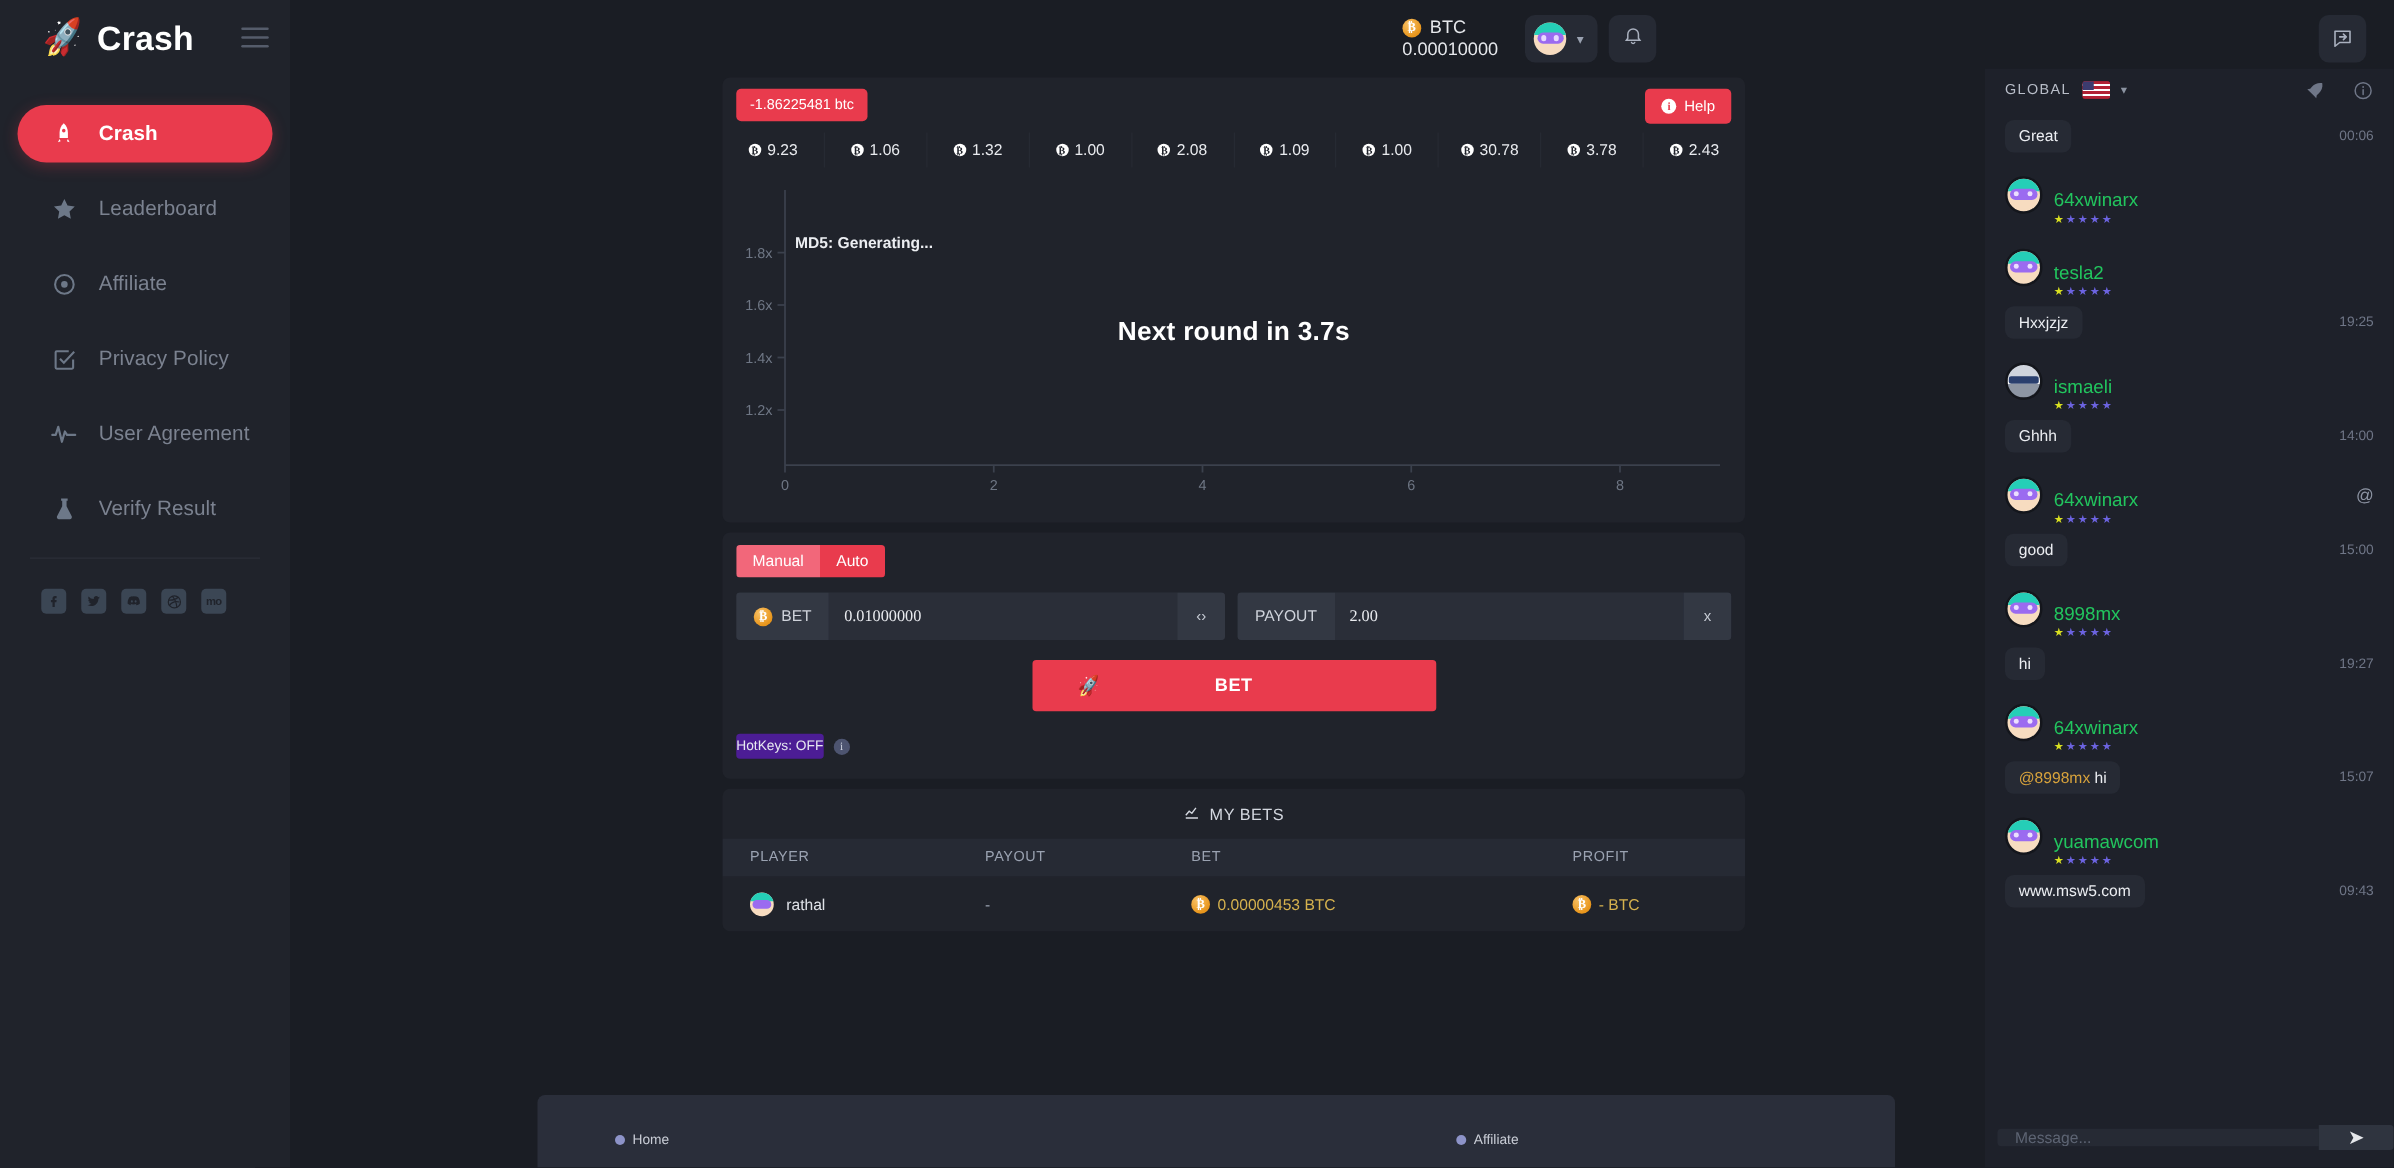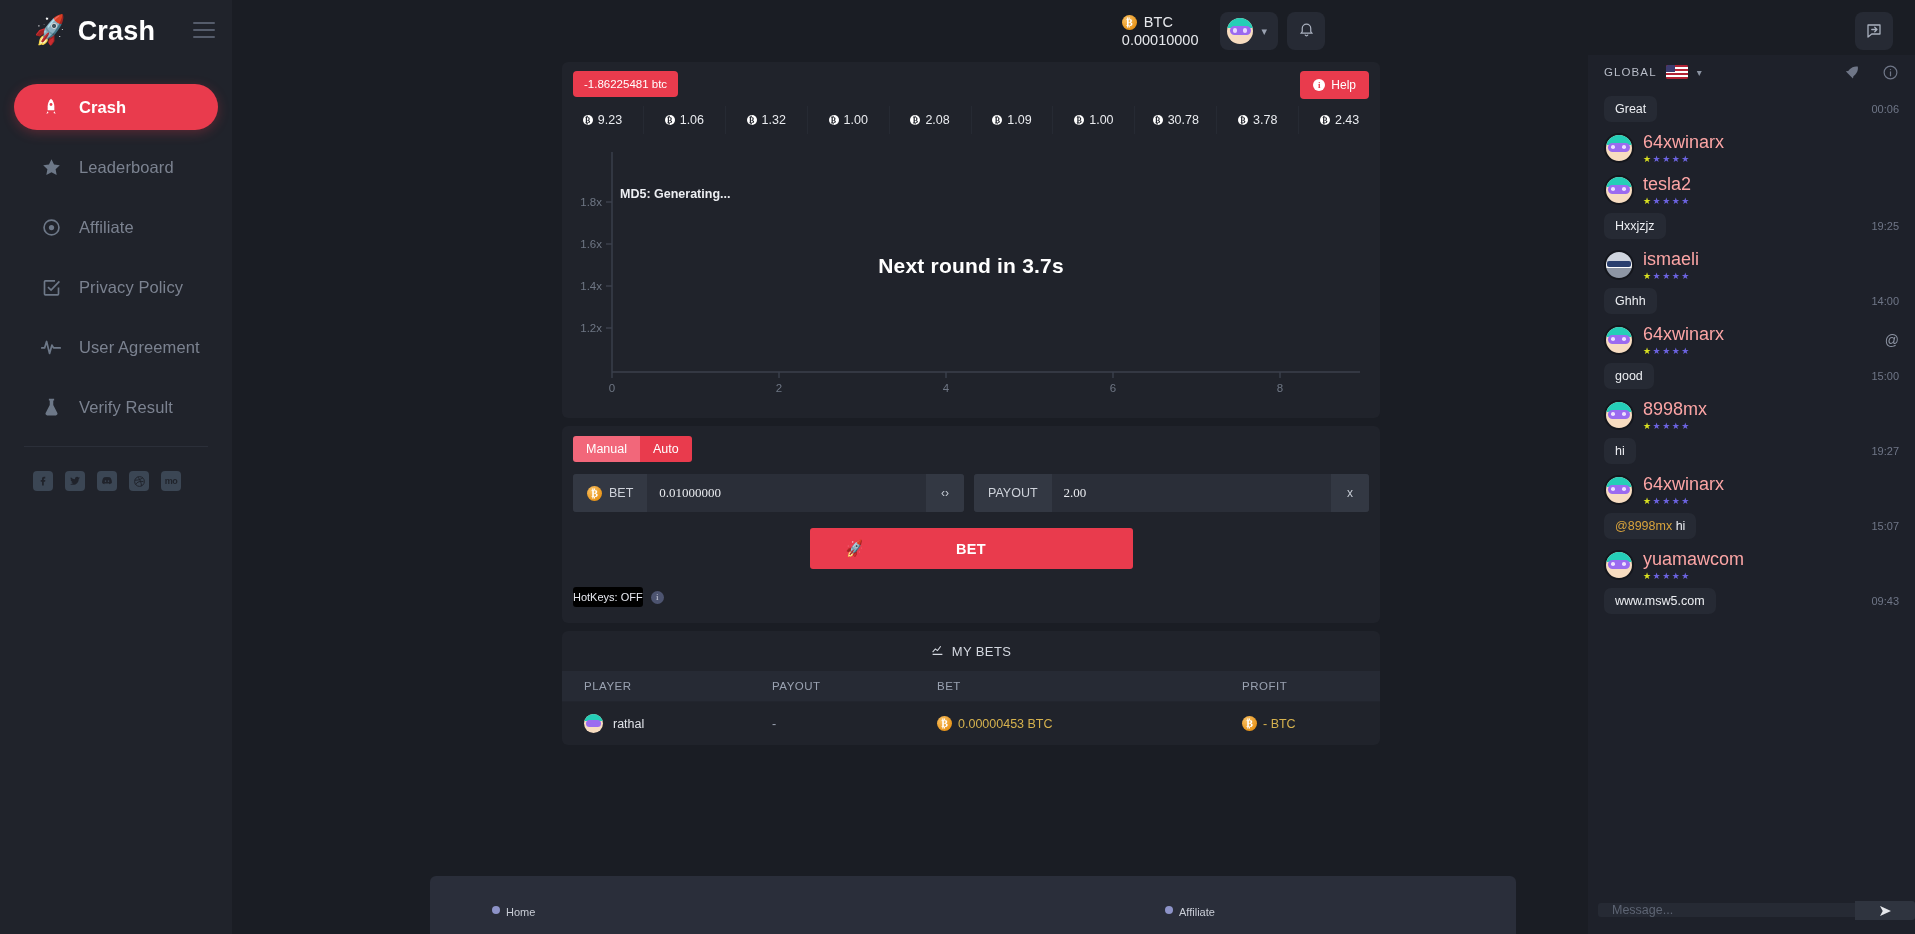--- a/index.html
+++ b/index.html
@@ -84,21 +84,21 @@
   .bell-box {
     width:38px; height:38px; background:#262a34; border-radius:8px; margin-left:9px;
     display:flex; align-items:center; justify-content:center; cursor:pointer;
   }
   .chat-toggle {
     width:38px; height:38px; background:#262a34; border-radius:8px; margin-left:auto;
     display:flex; align-items:center; justify-content:center; cursor:pointer;
   }
 
   
-  .game-wrap { position:absolute; left:330px; top:62px; width:818px; }
+  .game-wrap { position:absolute; left:346px; top:62px; width:818px; }
   .game-panel { background:#20232b; border-radius:6px; position:relative; overflow:hidden; }
   .game-head { height:44px; position:relative; }
   .loss-chip {
     position:absolute; left:11px; top:9px; background:#e93b4d; color:#fff;
     font-size:11.5px; padding:7px 11px; border-radius:4px; white-space:nowrap;
   }
   .help-chip {
     position:absolute; right:11px; top:9px; background:#e93b4d; color:#fff;
     font-size:12px; padding:7px 13px; border-radius:4px; display:flex; align-items:center; gap:6px; cursor:pointer;
   }
@@ -140,21 +140,21 @@
              color:#c6cbd4; font-size:12px; cursor:pointer; }
   .payout-field { flex: 0 0 395px; display:flex; background:#2a2e38; border-radius:3px; overflow:hidden; height:38px; }
 
   .bet-btn {
     margin: 16px auto 0 auto; width:323px; height:41px; background:#e93b4d; border-radius:3px;
     display:flex; align-items:center; justify-content:center; position:relative; cursor:pointer;
     color:#fff; font-size:14.5px; font-weight:700; letter-spacing:.4px;
   }
   .bet-btn .rk { position:absolute; left:36px; font-size:15px; transform:rotate(-8deg); }
   .hot-row { display:flex; align-items:center; gap:8px; margin-top:18px; }
-  .hotkeys { background:#000000; color:#e7e9f0; font-size:11px; padding:4px 0; border-radius:3px; cursor:pointer; }
+  .hotkeys { background:#4c1d95; color:#e7e9f0; font-size:11px; padding:4px 0; border-radius:3px; cursor:pointer; }
   .hk-info { width:13px;height:13px;border-radius:50%;background:#4d5470;color:#cfd3e0;font-size:9px;
              display:flex;align-items:center;justify-content:center; font-family:"Liberation Serif",serif;}
 
   
   .bets { background:#20232b; border-radius:6px; margin-top:8px; overflow:hidden; }
   .bet-tabs { display:flex; height:40px; }
   .bet-tab { flex:1 1 0; display:flex; align-items:center; justify-content:center; gap:8px;
              font-size:13px; color:#d4d8e0; cursor:pointer; position:relative; letter-spacing:.4px; }
   .bet-tab.active::after { content:""; position:absolute; left:0; right:0; bottom:0; height:2px; background:#b9a245; }
   .thead { display:flex; height:30px; background:#262a34; align-items:center; }
@@ -167,21 +167,21 @@
   .thead .c-player, .thead .c-payout, .thead .c-bet, .thead .c-profit { color:#9aa2b1; }
   .av-sm { width:19px;height:19px;border-radius:50%;position:relative;overflow:hidden;background:#f7dcc0;flex:0 0 19px;}
   .av-sm .hat{position:absolute;left:0;top:0;width:100%;height:38%;background:#25ceb7;border-radius:10px 10px 0 0;}
   .av-sm .mask{position:absolute;left:8%;top:32%;width:84%;height:34%;background:#9b6bf0;border-radius:5px;}
 
   
   .footer {
     position:absolute; left:198px; top:876px; width:1086px; height:58px;
     background:#2a2e3a; border-radius:6px 6px 0 0; padding: 26px 0 0 0;
   }
-  .f-item { position:absolute; display:flex; gap:6px; font-size:11px; color:#c9cdd6; }
+  .f-item { position:absolute; display:flex; align-items:center; gap:6px; font-size:11px; color:#c9cdd6; }
   .f-dot { width:8px;height:8px;border-radius:50%;background:#8d93c8; }
 
   
   .chat { position:absolute; right:0; top:55px; width:327px; height:879px; background:#1e212a;
           display:flex; flex-direction:column; }
   .chat-head { height:34px; display:flex; align-items:center; padding:0 16px; gap:9px; }
   .chat-global { font-size:11.5px; color:#b8bdc8; letter-spacing:1.1px; }
   .flag { width:22px; height:14px; border-radius:2px; position:relative; overflow:hidden; background:#b22234; }
   .flag .stripes { position:absolute; inset:0;
     background: repeating-linear-gradient(#b22234 0 2px, #ffffff 2px 4px); }
@@ -194,21 +194,21 @@
   .msg { margin-bottom: 2px; }
   .msg-user { display:flex; align-items:center; gap:9px; margin-top:10px; }
   .av-ch { width:30px;height:30px;border-radius:50%;position:relative;overflow:hidden;background:#f7dcc0;
            flex:0 0 30px; border:2px solid #14161c; }
   .av-ch .hat{position:absolute;left:0;top:0;width:100%;height:38%;background:#25ceb7;border-radius:15px 15px 0 0;}
   .av-ch .mask{position:absolute;left:8%;top:32%;width:84%;height:32%;background:#9b6bf0;border-radius:7px;}
   .av-ch .m1{position:absolute;left:20%;top:40%;width:16%;height:14%;background:#ecdfff;border-radius:50%;}
   .av-ch .m2{position:absolute;left:62%;top:40%;width:16%;height:14%;background:#ecdfff;border-radius:50%;}
   .av-ch.alt { background: linear-gradient(#cfd4dd 0 40%, #ffffff 40% 60%, #8d95a3 60% 100%); }
   .av-ch.alt .band { position:absolute; left:5%; top:36%; width:90%; height:22%; background:#2a3f6e; border-radius:2px; }
-  .uname { font-size:18px; color:#fca5a5; }
+  .uname { font-size:15px; color:#22c55e;margin-top:20px; }
   .stars { display:flex; gap:1.5px; margin-top:2px; font-size:9px; line-height:1; }
   .star-on { color:#d9e021; }
   .star-off { color:#6c63e0; }
   .u-col { display:flex; flex-direction:column; }
   .msg-row { display:flex; align-items:center; margin-top:7px; }
   .bubble { background:#262a34; border-radius:7px; padding:6px 11px; font-size:12.5px; color:#eceef2; max-width:252px; }
   .bubble .mention { color:#d8a33c; }
   .time { margin-left:auto; font-size:11px; color:#6f7687; padding-left:8px; }
   .at-mark { margin-left:auto; font-size:14px; color:#8d94a3; }
 

